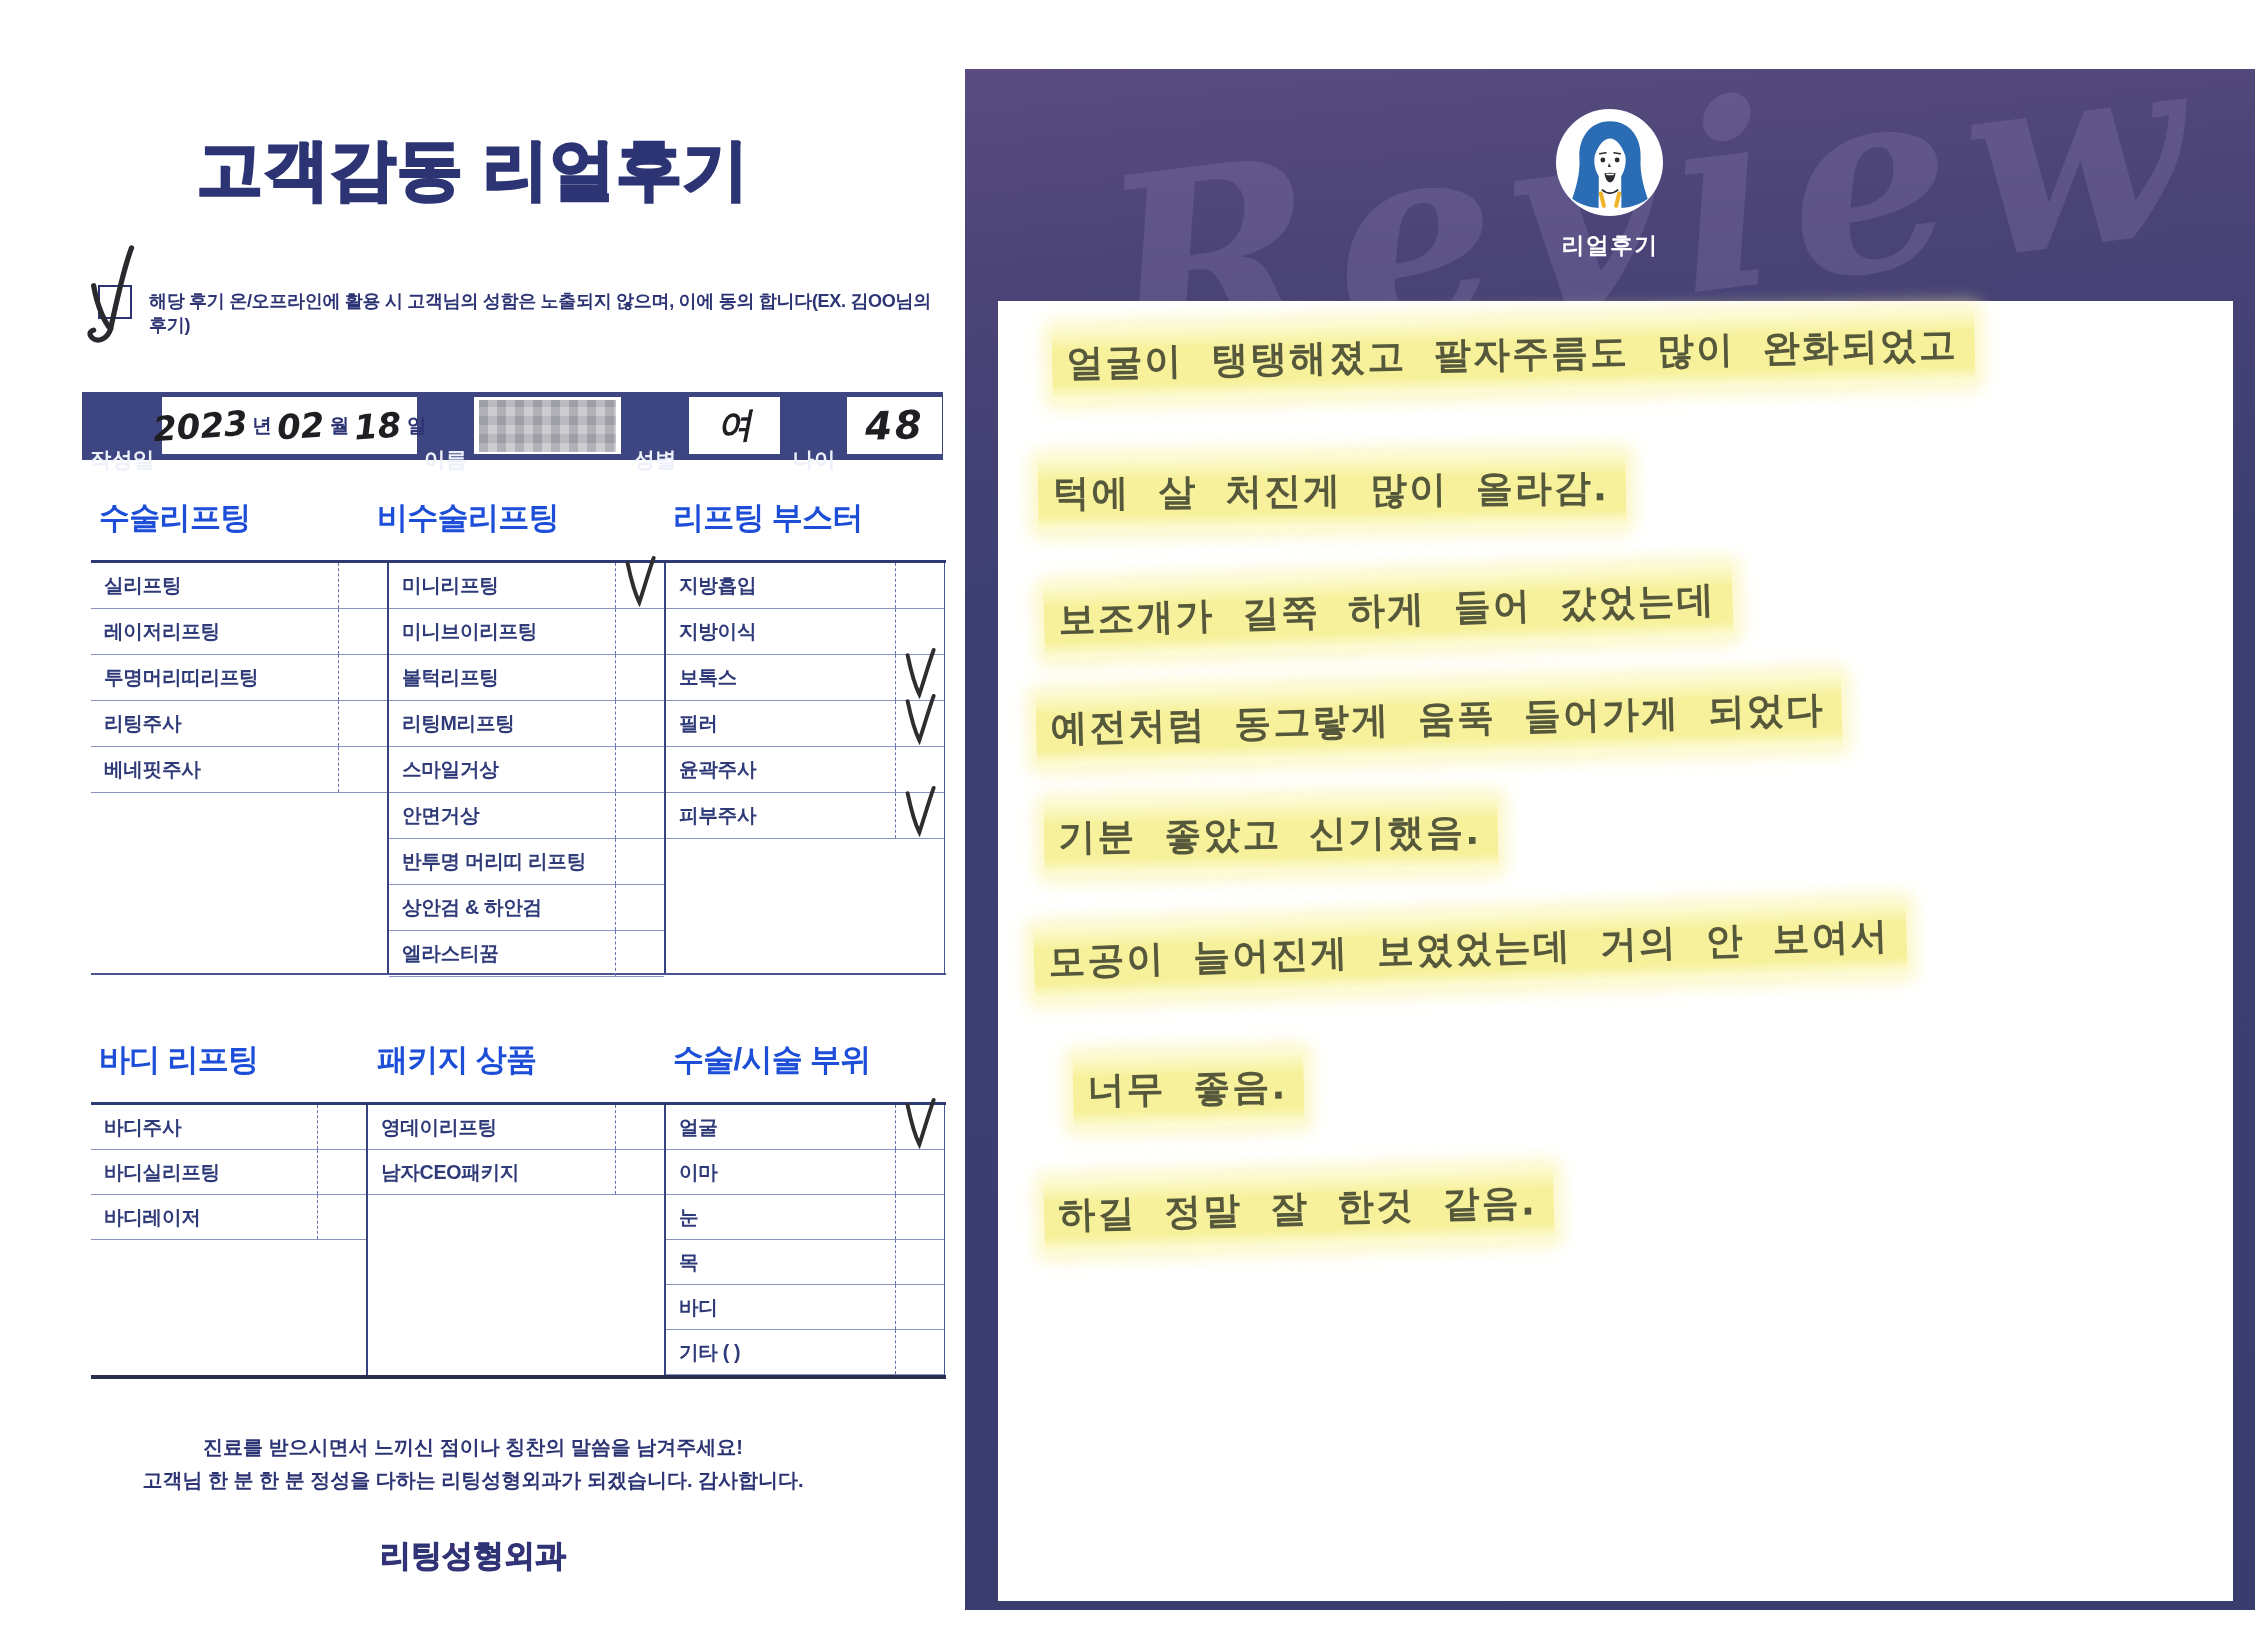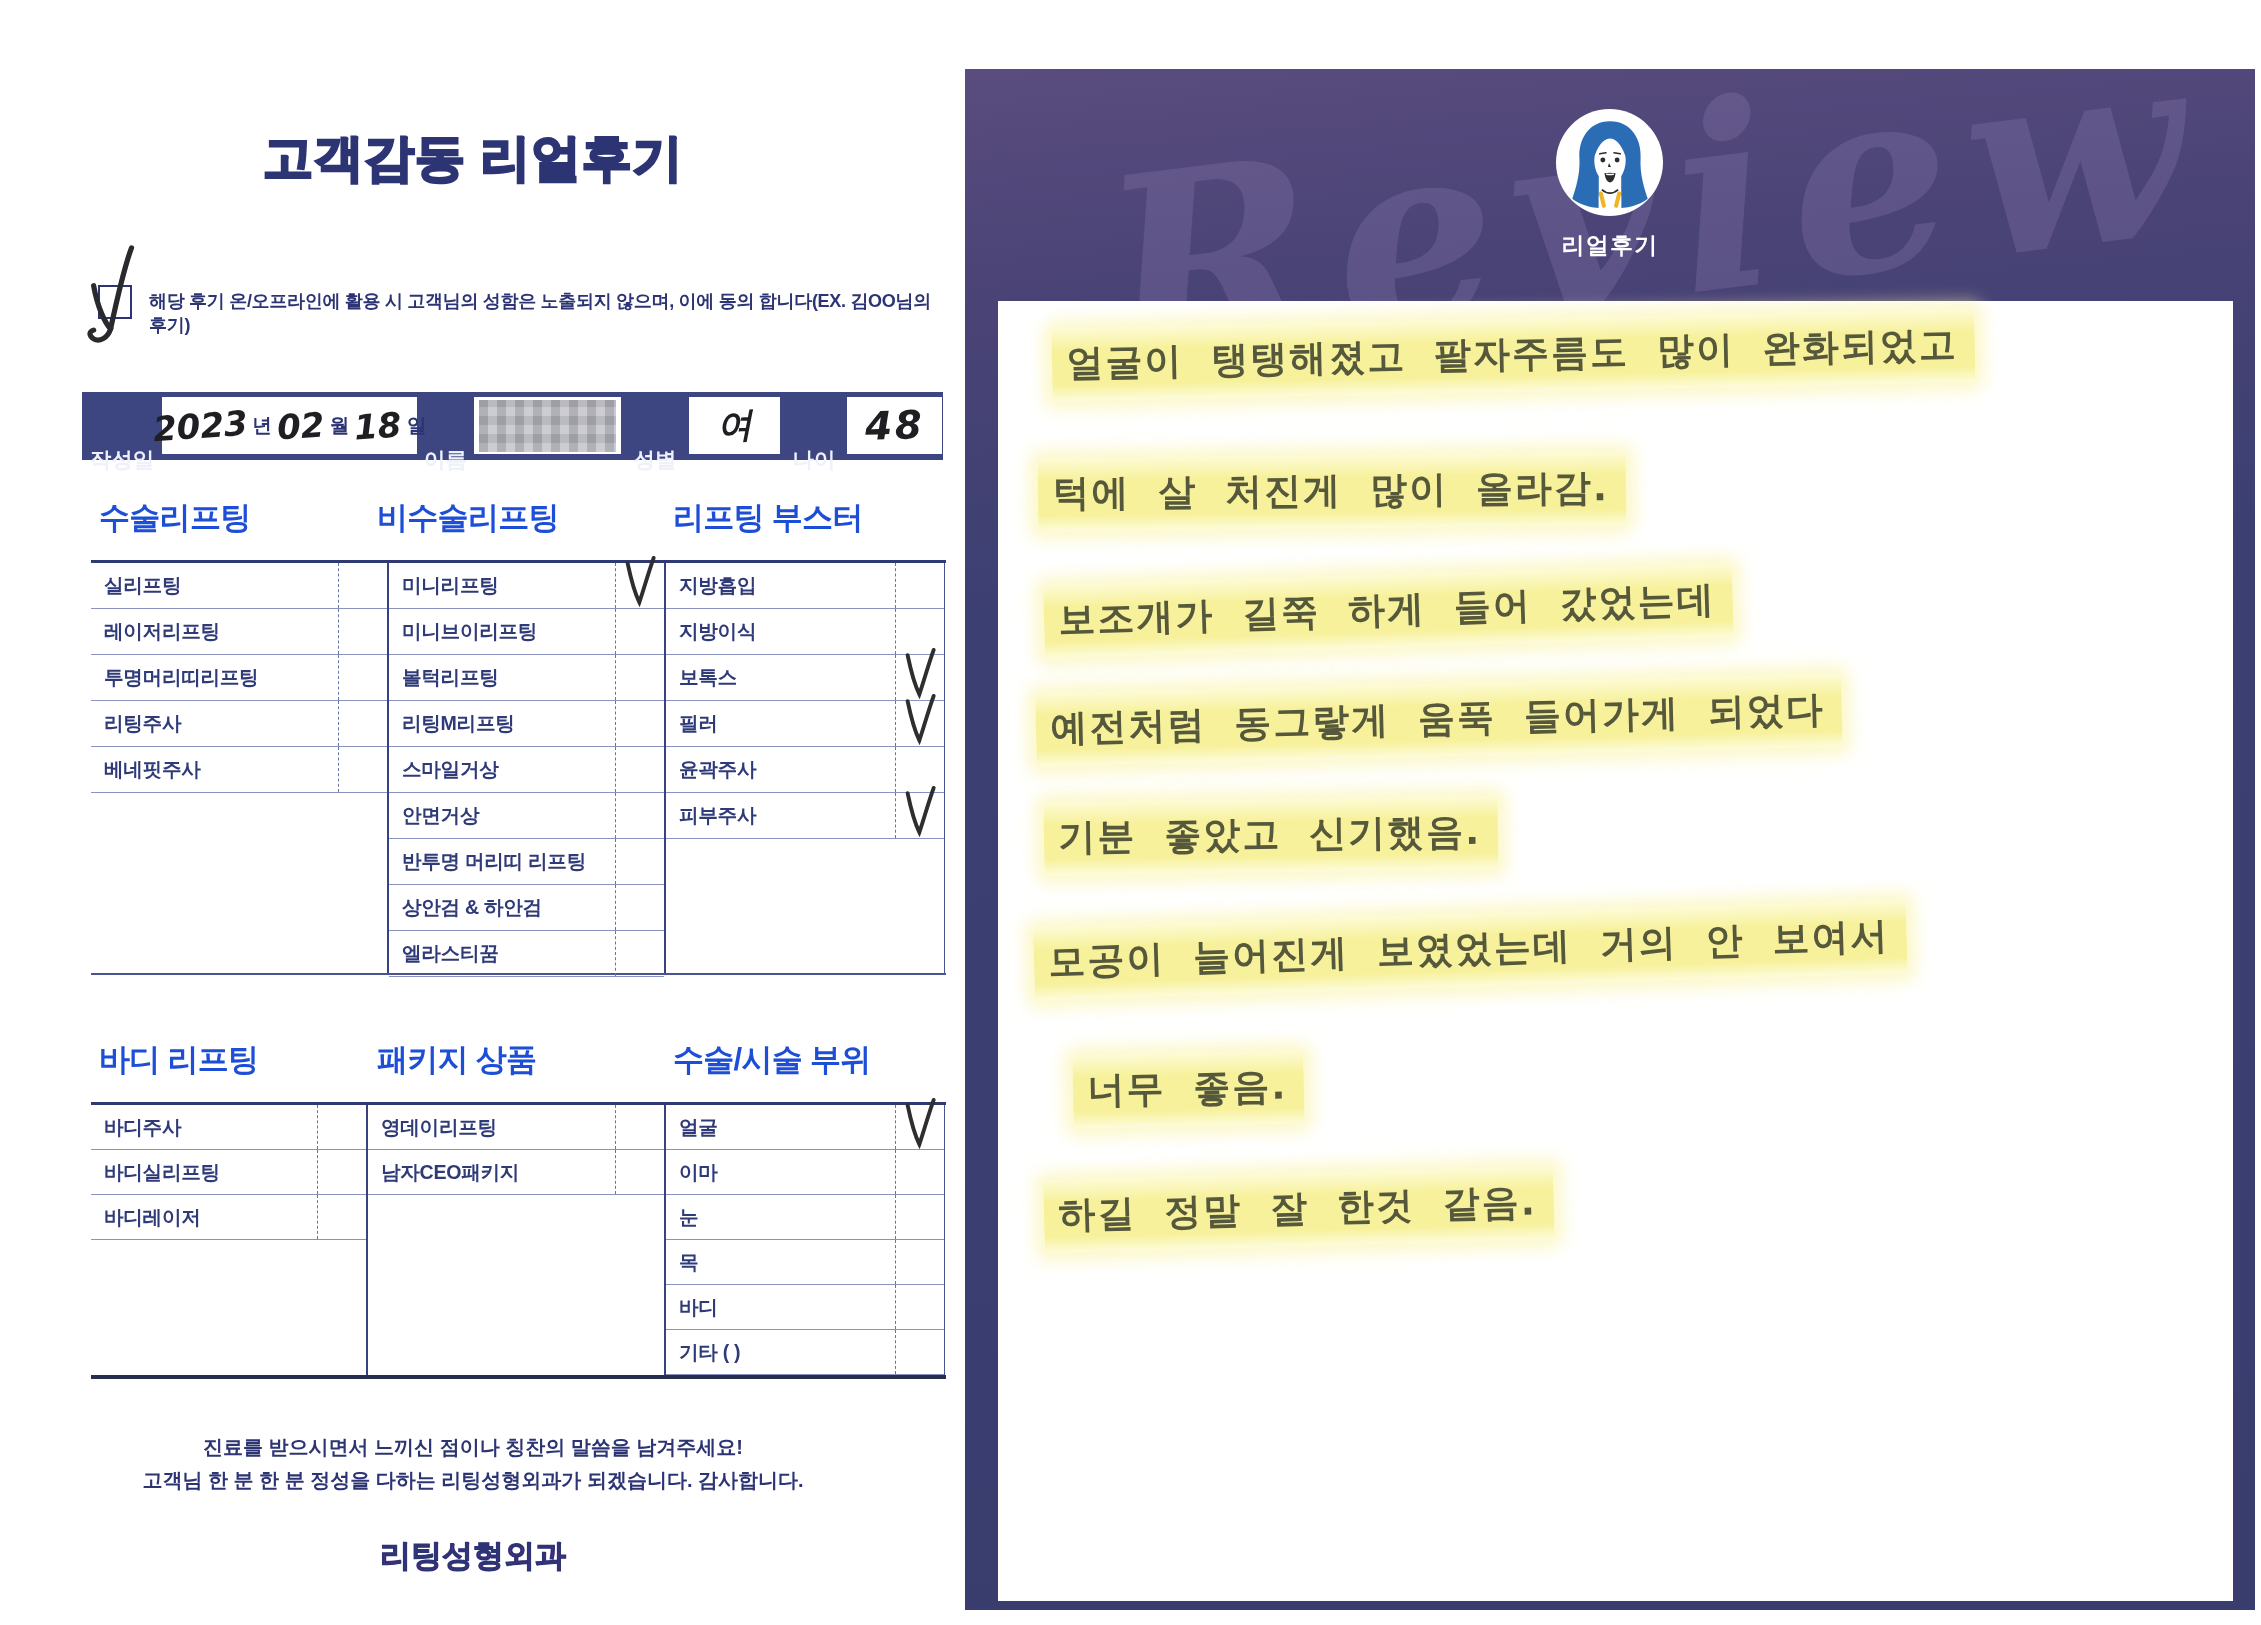--- a/index.html
+++ b/index.html
@@ -3,21 +3,21 @@
 <meta charset="utf-8">
 <style>
   html,body{margin:0;padding:0;}
   body{
     width:2261px;height:1626px;position:relative;background:#ffffff;
     font-family:"Liberation Sans",sans-serif;overflow:hidden;
   }
   
   .title{
     position:absolute;left:0;top:125px;width:946px;text-align:center;
-    font-size:50px;font-weight:bold;color:#2c3474;-webkit-text-stroke:2.6px #2c3474;
+    font-size:66px;font-weight:bold;color:#2c3474;-webkit-text-stroke:2.6px #2c3474;
     letter-spacing:0.7px;
   }
   .consent{position:absolute;left:98px;top:285px;width:30px;height:30px;
     border:2.6px solid #2c3474;background:#fff;}
   .consent-check{position:absolute;left:-26px;top:-47px;width:85px;height:111px;overflow:visible;}
   .consent-text{
     position:absolute;left:149px;top:289px;width:803px;
     font-size:18px;color:#2c3474;font-weight:bold;letter-spacing:-0.3px;
   }
   .infobar{

